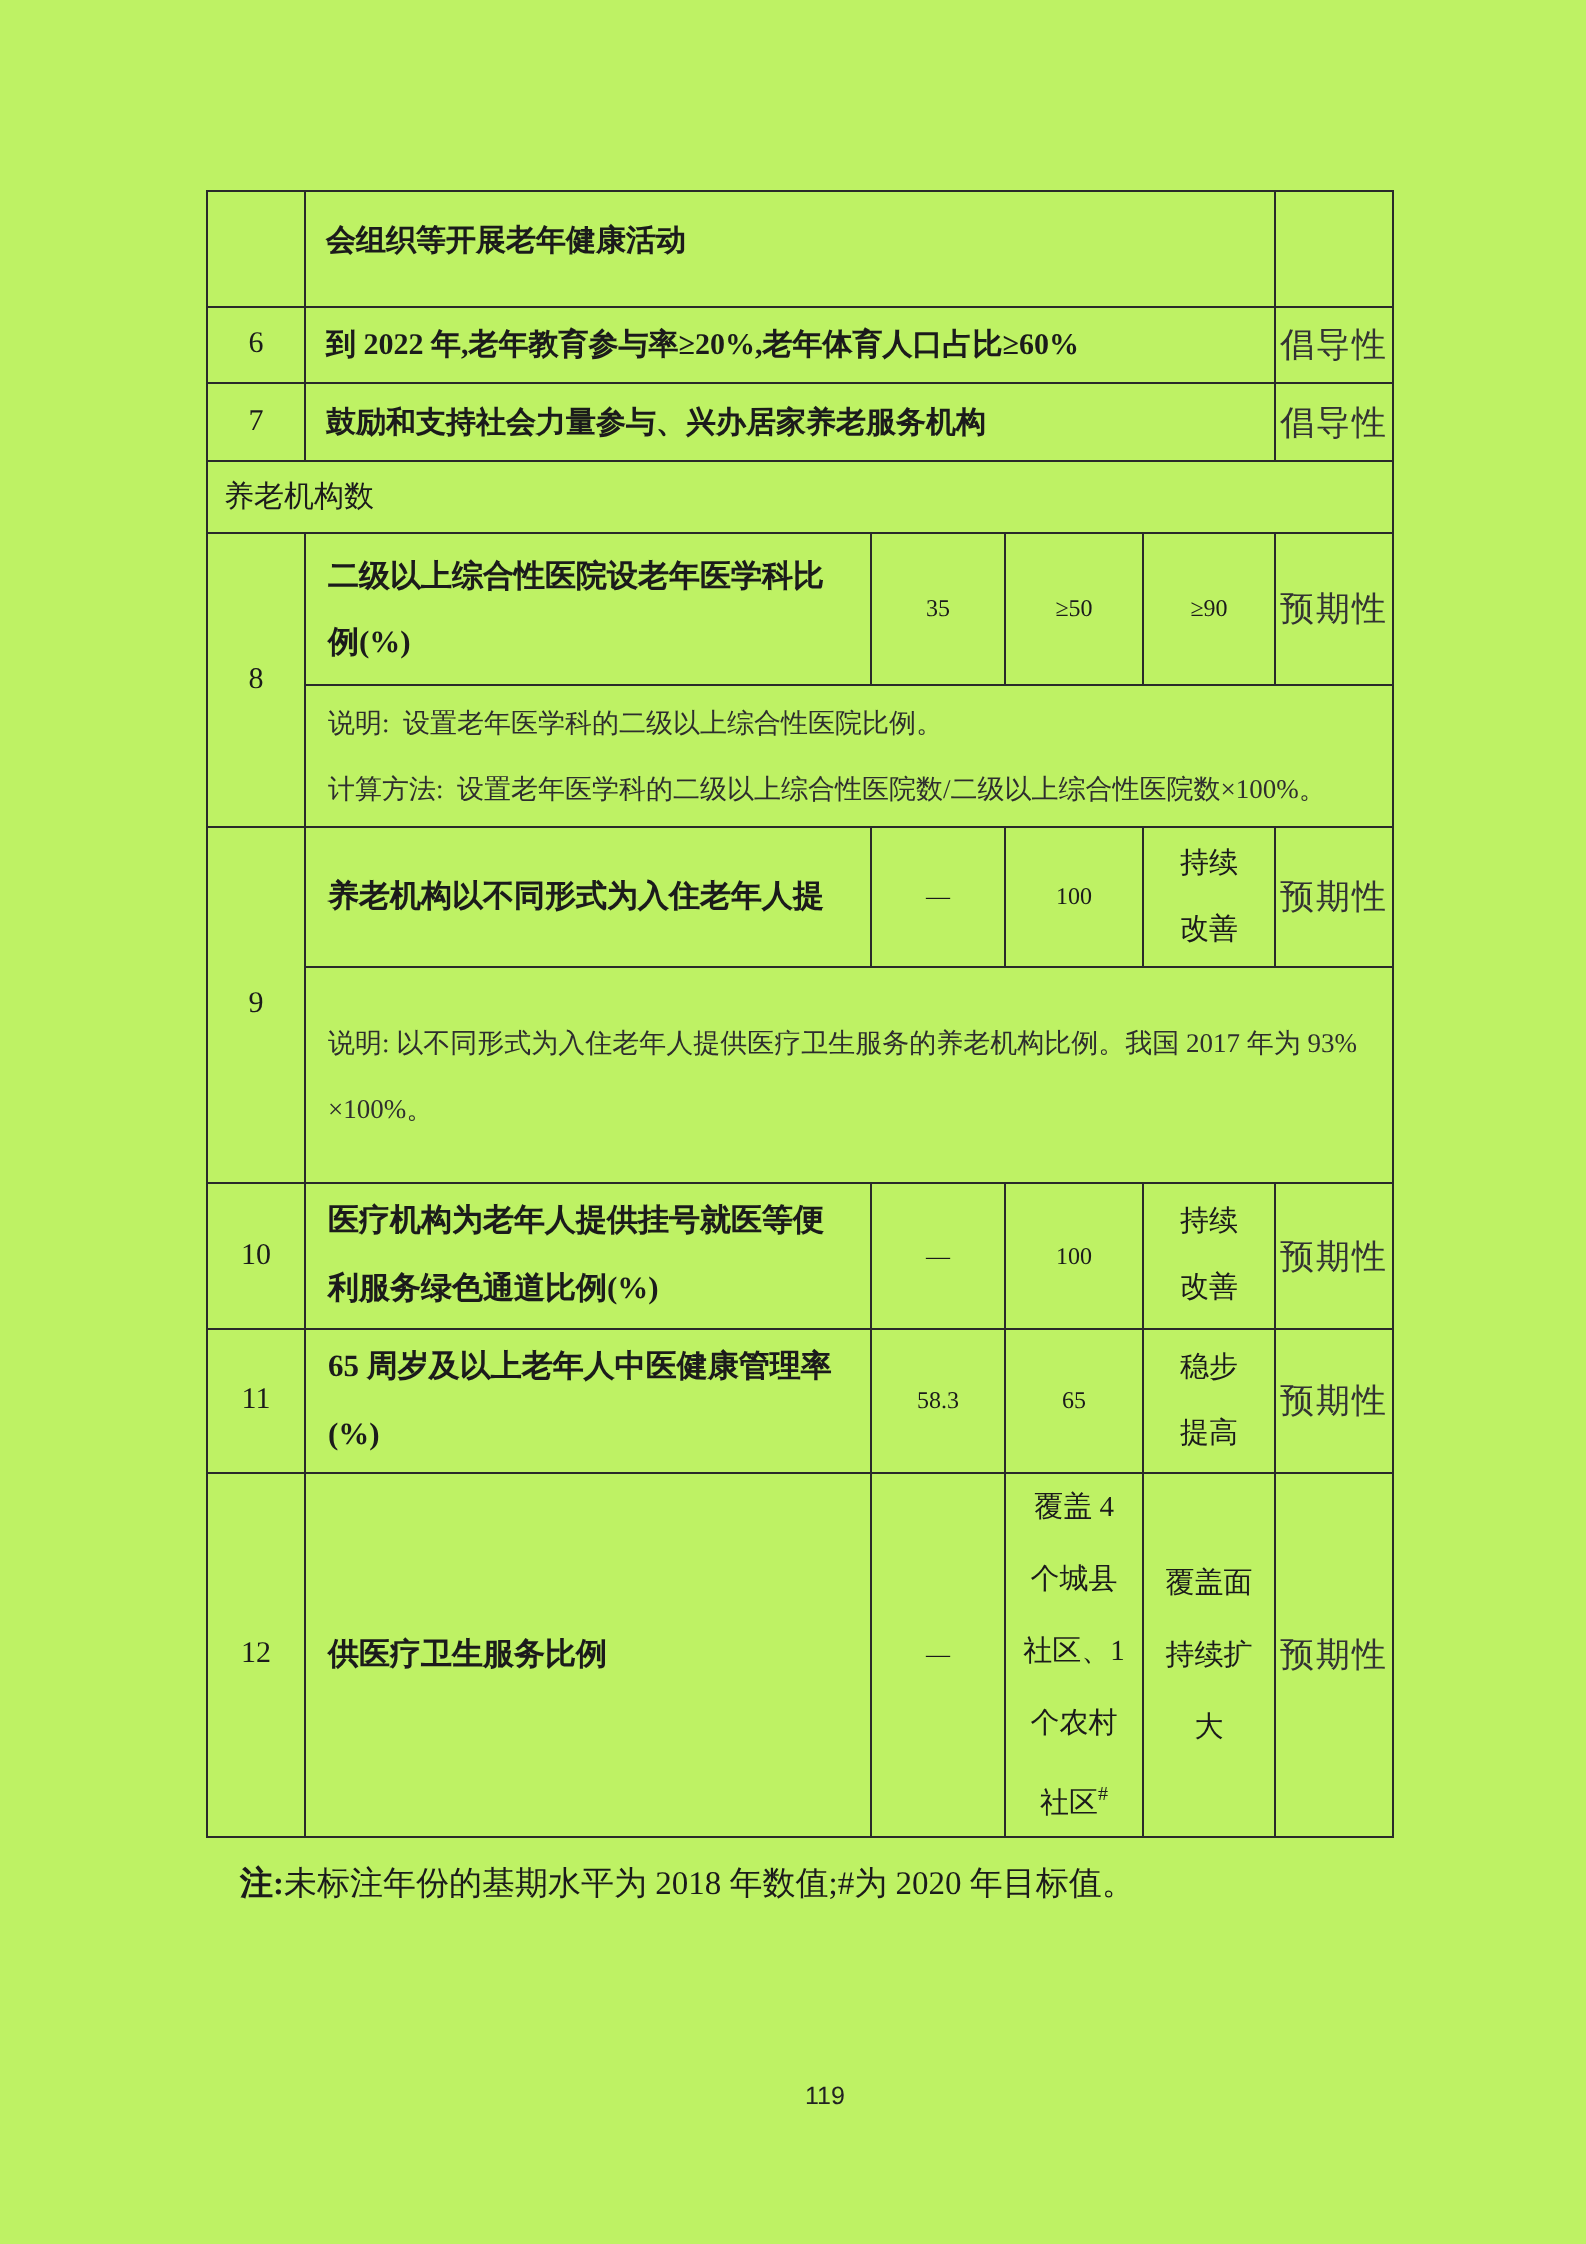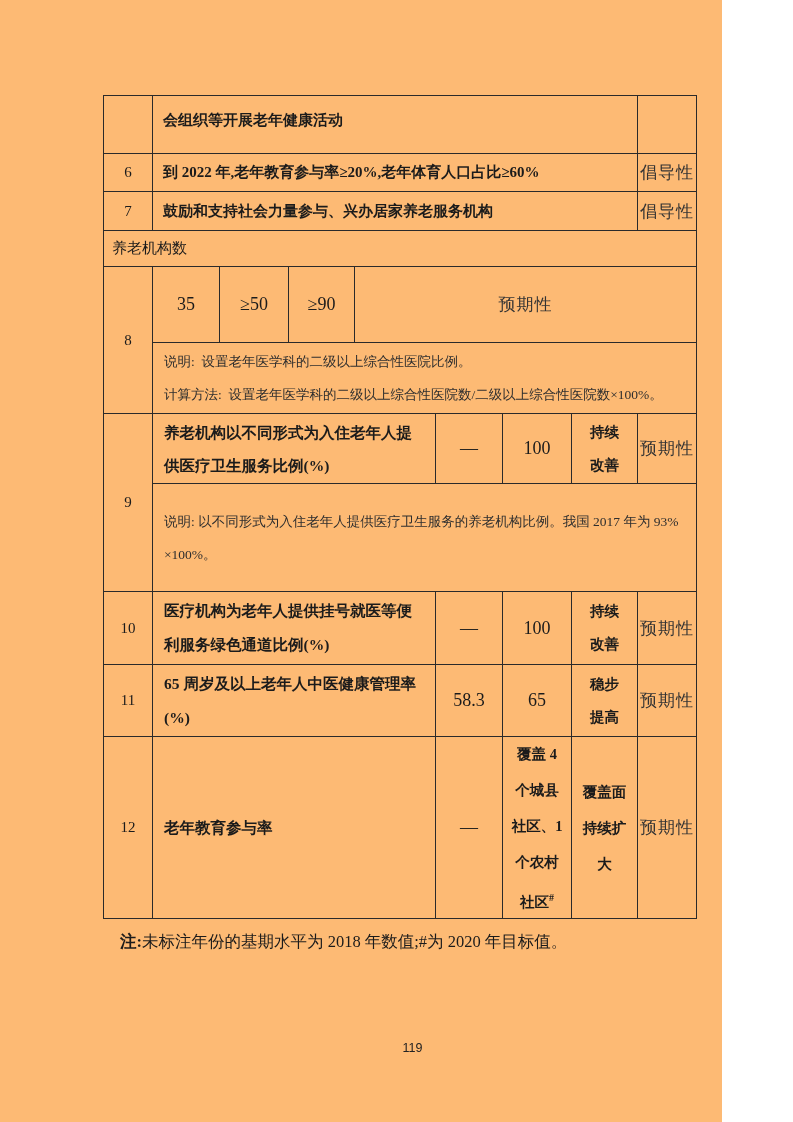--- a/index.html
+++ b/index.html
@@ -1,19 +1,19 @@
 <!DOCTYPE html>
 <html><head>
 <meta charset="utf-8">
 <style>
   html,body{margin:0;padding:0;background:#ffffff;}
   .page{
     position:relative;
-    width:722px;height:1122px;
-    background:#fdba74;
+    width:793px;height:1122px;
+    background:#bef264;
     font-family:"Liberation Serif","DejaVu Serif",serif;
     color:#1b1b1b;
     overflow:hidden;
   }
   .tbl{
     position:absolute;left:103px;top:95px;width:594px;
     border:1.5px solid #2a2a2a;
     box-sizing:border-box;
   }
   .row{display:flex;box-sizing:border-box;border-bottom:1.5px solid #2a2a2a;}
@@ -24,21 +24,21 @@
     overflow:hidden;
   }
   .cell:last-child{border-right:none;}
   .col-a{width:49px;flex:none;font-size:15px;}
   .col-b{width:283px;flex:none;}
   .col-c{width:67px;flex:none;}
   .col-d{width:69px;flex:none;}
   .col-e{width:66px;flex:none;}
   .col-f{flex:1;font-size:17px;color:#333;letter-spacing:1px;}
   .col-be{width:485px;flex:none;}
-  .val{font-size:18px;font-family:Liberation Serif, serif;}
+  .val{font-size:12px;font-family:Liberation Serif, serif;}
   .left{justify-content:flex-start;text-align:left;}
   .bold{font-weight:bold;}
   .r-cont{height:58px;}
   .r-cont .col-be{align-items:flex-start;padding:15px 8px 0 10px;}
   .r-6{height:38px;}
   .r-7{height:39px;}
   .r-simple-text{font-size:15px;font-weight:bold;padding:0 8px 0 10px;}
   .r-section{height:36px;}
   .r-section .cell{justify-content:flex-start;padding-left:8px;font-size:15px;}
   .r-8{height:147px;}
@@ -56,21 +56,21 @@
     padding:0 8px 0 11px;justify-content:flex-start;text-align:left;
     display:flex;flex-direction:column;align-items:flex-start;justify-content:center;
   }
   .lh34 .ind-line{line-height:34px;}
   .notes{
     flex:1;display:flex;flex-direction:column;justify-content:center;
     padding:0 6px 0 11px;font-size:13.5px;color:#2e2e2e;
   }
   .note-line{line-height:33px;white-space:pre-wrap;}
   .stack{display:flex;flex-direction:column;align-items:center;justify-content:center;}
-  .stack .ln{line-height:33px;font-size:14.5px;text-align:center;font-weight:bold;}
+  .stack .ln{line-height:33px;font-size:14.5px;text-align:center;}
   .stack.wide .ln{line-height:36px;}
   .r-12 .stack .ln{line-height:36px;}
   sup{font-size:10px;vertical-align:super;}
   .footnote{
     position:absolute;left:120px;top:930px;width:580px;
     font-size:16.5px;line-height:24px;color:#1b1b1b;
   }
   .footnote .prefix{font-weight:bold;}
   .pagenum{
     position:absolute;left:16px;top:1041px;width:793px;text-align:center;
@@ -104,41 +104,44 @@
     </div>
 
     <div class="row r-section">
       <div class="cell" style="flex:1;">养老机构数</div>
     </div>
 
     <div class="row r-8">
       <div class="cell col-a">8</div>
       <div class="group">
         <div class="subrow top8">
+          <div class="cell col-b indicator">
+            <span class="ind-line">二级以上综合性医院设老年医学科比</span>
+            <span class="ind-line">例(%)</span>
+          </div>
           <div class="cell col-c val">35</div>
           <div class="cell col-d val">≥50</div>
           <div class="cell col-e val">≥90</div>
           <div class="cell col-f">预期性</div>
         </div>
         <div class="subrow bottom">
           <div class="notes">
             <div class="note-line">说明:  设置老年医学科的二级以上综合性医院比例。</div>
             <div class="note-line">计算方法:  设置老年医学科的二级以上综合性医院数/二级以上综合性医院数×100%。</div>
           </div>
         </div>
       </div>
     </div>
 
     <div class="row r-9">
       <div class="cell col-a">9</div>
       <div class="group">
         <div class="subrow top9">
           <div class="cell col-b indicator">
             <span class="ind-line">养老机构以不同形式为入住老年人提</span>
-            <span class="ind-line">供医疗卫生服务比例(%)</span>
           </div>
           <div class="cell col-c val">—</div>
           <div class="cell col-d val">100</div>
           <div class="cell col-e">
             <div class="stack">
               <span class="ln">持续</span>
               <span class="ln">改善</span>
             </div>
           </div>
           <div class="cell col-f">预期性</div>
@@ -182,21 +185,21 @@
           <span class="ln">稳步</span>
           <span class="ln">提高</span>
         </div>
       </div>
       <div class="cell col-f">预期性</div>
     </div>
 
     <div class="row r-12">
       <div class="cell col-a">12</div>
       <div class="cell col-b indicator">
-        <span class="ind-line">老年教育参与率</span>
+        <span class="ind-line">供医疗卫生服务比例</span>
       </div>
       <div class="cell col-c val">—</div>
       <div class="cell col-d">
         <div class="stack wide">
           <span class="ln">覆盖 4</span>
           <span class="ln">个城县</span>
           <span class="ln">社区、1</span>
           <span class="ln">个农村</span>
           <span class="ln"><span>社区</span><sup>#</sup></span>
         </div>

